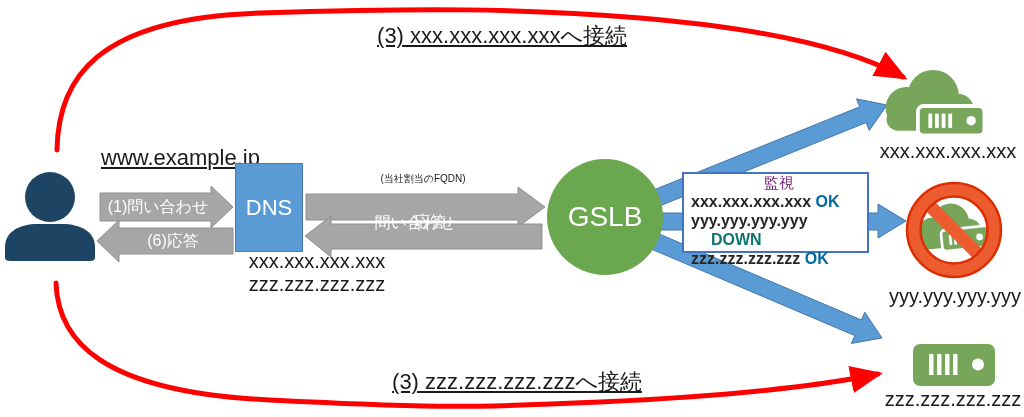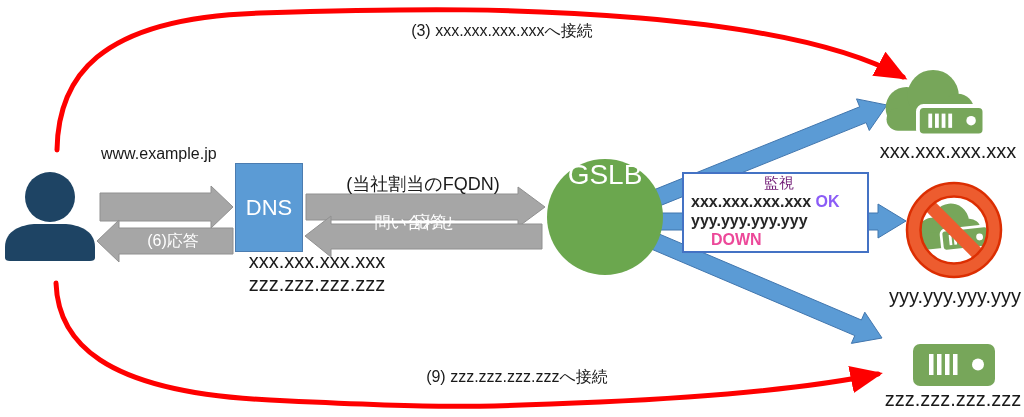--- a/index.html
+++ b/index.html
@@ -3,45 +3,45 @@
 <meta charset="utf-8">
 <style>
   html,body { margin:0; padding:0; background:#fff; }
   .canvas {
     position:relative; width:1024px; height:417px; background:#ffffff;
     font-family:"Liberation Sans","DejaVu Sans",sans-serif; overflow:hidden;
   }
   .canvas svg.underlay { position:absolute; left:0; top:0; }
   .lbl { position:absolute; color:#1a1a1a; white-space:nowrap; }
   .center { text-align:center; }
-  .big { font-size:16px; }
-  .note { font-size:18px; }
+  .big { font-size:22px;text-decoration:underline; }
+  .note { font-size:10px; }
   .arrow-lbl { color:#ffffff; font-size:16px; text-align:center; }
   .dns-box {
     position:absolute; left:235px; top:163px; width:68px; height:89px;
     background:#5B9BD5; border:1px solid #4B7CB0; box-sizing:border-box;
     display:flex; align-items:center; justify-content:center;
     color:#fff; font-size:22px;
   }
   .gslb-circle {
     position:absolute; left:547px; top:159px; width:116px; height:116px;
     background:#6BA74E; border-radius:50%;
-    display:flex; justify-content:center;
+    display:flex; align-items:center; justify-content:center;
     color:#fff; font-size:28px;
   }
   .dns-records { font-size:20px; line-height:23px; text-align:center; }
   .monitor-box {
     position:absolute; left:682px; top:172px; width:187px; height:81px;
     background:#ffffff; border:2px solid #4472C4; box-sizing:border-box;
     padding:1px 0 0 7px;
   }
   .monitor-title { font-size:15px; text-align:center; color:#701a75; line-height:17px;font-family:Liberation Serif, serif; }
   .monitor-row { font-size:16px; font-weight:bold; line-height:19px; color:#262626; }
-  .monitor-row .st-ok { color:#8b5cf6; }
-  .monitor-row .st-down { color:#ec4899;margin-left:20px; }
+  .monitor-row .st-ok { color:#0369a1; }
+  .monitor-row .st-down { color:#0f766e;margin-left:20px; }
   .server-lbl { font-size:20px; text-align:center; color:#1a1a1a; }
 </style>
 </head>
 <body>
 
 <div class="canvas">
 
   <svg class="underlay" width="1024" height="417" viewBox="0 0 1024 417">
     <defs>
       <marker id="redhead" markerWidth="8" markerHeight="7" refX="5.5" refY="2.75" orient="auto" markerUnits="strokeWidth">
@@ -112,24 +112,25 @@
       <rect x="913" y="344" width="82" height="42" rx="7" fill="#77A65A"></rect>
       <rect x="929" y="354" width="4.5" height="21" fill="#ffffff"></rect>
       <rect x="937" y="354" width="4.5" height="21" fill="#ffffff"></rect>
       <rect x="945" y="354" width="4.5" height="21" fill="#ffffff"></rect>
       <rect x="953" y="354" width="4.5" height="21" fill="#ffffff"></rect>
       <circle cx="978" cy="364.5" r="6" fill="#ffffff"></circle>
     </g>
   </svg>
 
   <div class="lbl big center" style="left:302px; top:21px; width:400px;">(3) xxx.xxx.xxx.xxxへ接続</div>
-  <div class="lbl big center" style="left:317px; top:367px; width:400px;">(9) zzz.zzz.zzz.zzzへ接続</div>
+  <div class="lbl big center" style="left:317px; top:367px; width:400px;">(3) zzz.zzz.zzz.zzzへ接続</div>
 
   <div class="lbl big" style="left:68px; top:145px;margin-left:33px;">www.example.jp</div>
 
+  <div class="lbl arrow-lbl" style="left:103px; top:197px; width:110px;">(1)問い合わせ</div>
   <div class="lbl arrow-lbl" style="left:117px; top:231px; width:112px;">(6)応答</div>
   <div class="lbl arrow-lbl" style="left:340px; top:197px; width:150px;margin-top:16px;">問い合わせ</div>
   <div class="lbl arrow-lbl" style="left:355px; top:212px; width:150px;">応答</div>
 
   <div class="dns-box">
     <span>DNS</span>
   </div>
   <div class="lbl dns-records" style="left:237px; top:250px; width:160px;">
     <div>xxx.xxx.xxx.xxx</div>
     <div>zzz.zzz.zzz.zzz</div>
@@ -144,19 +145,23 @@
   <div class="monitor-box">
     <div class="monitor-title">監視</div>
     <div class="monitor-row">
       <span>xxx.xxx.xxx.xxx</span>
       <span class="st-ok">OK</span>
     </div>
     <div class="monitor-row">
       <span>yyy.yyy.yyy.yyy</span>
       <span class="st-down">DOWN</span>
     </div>
+    <div class="monitor-row">
+      <span>zzz.zzz.zzz.zzz</span>
+      <span class="st-ok">OK</span>
+    </div>
   </div>
 
   <div class="lbl server-lbl" style="left:848px; top:140px; width:200px;">xxx.xxx.xxx.xxx</div>
   <div class="lbl server-lbl" style="left:855px; top:285px; width:200px;">yyy.yyy.yyy.yyy</div>
   <div class="lbl server-lbl" style="left:853px; top:388px; width:200px;">zzz.zzz.zzz.zzz</div>
 
 </div>
 
 </body></html>

